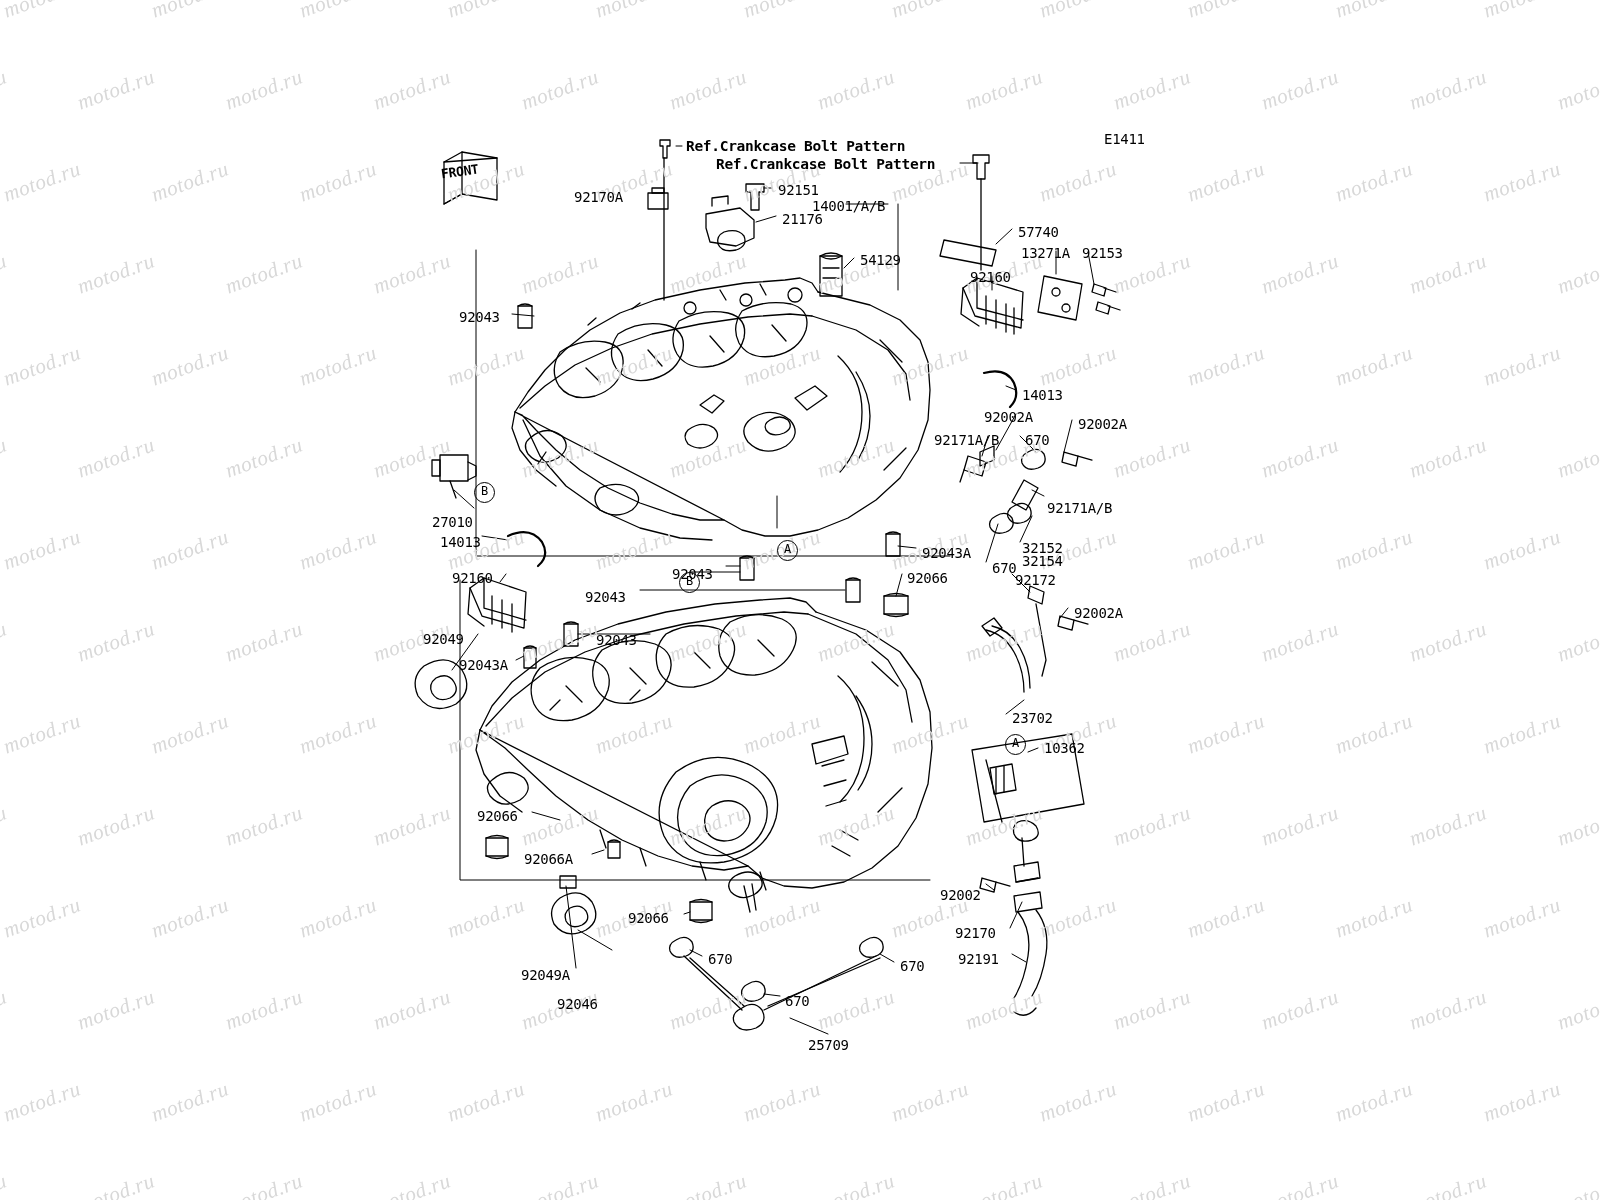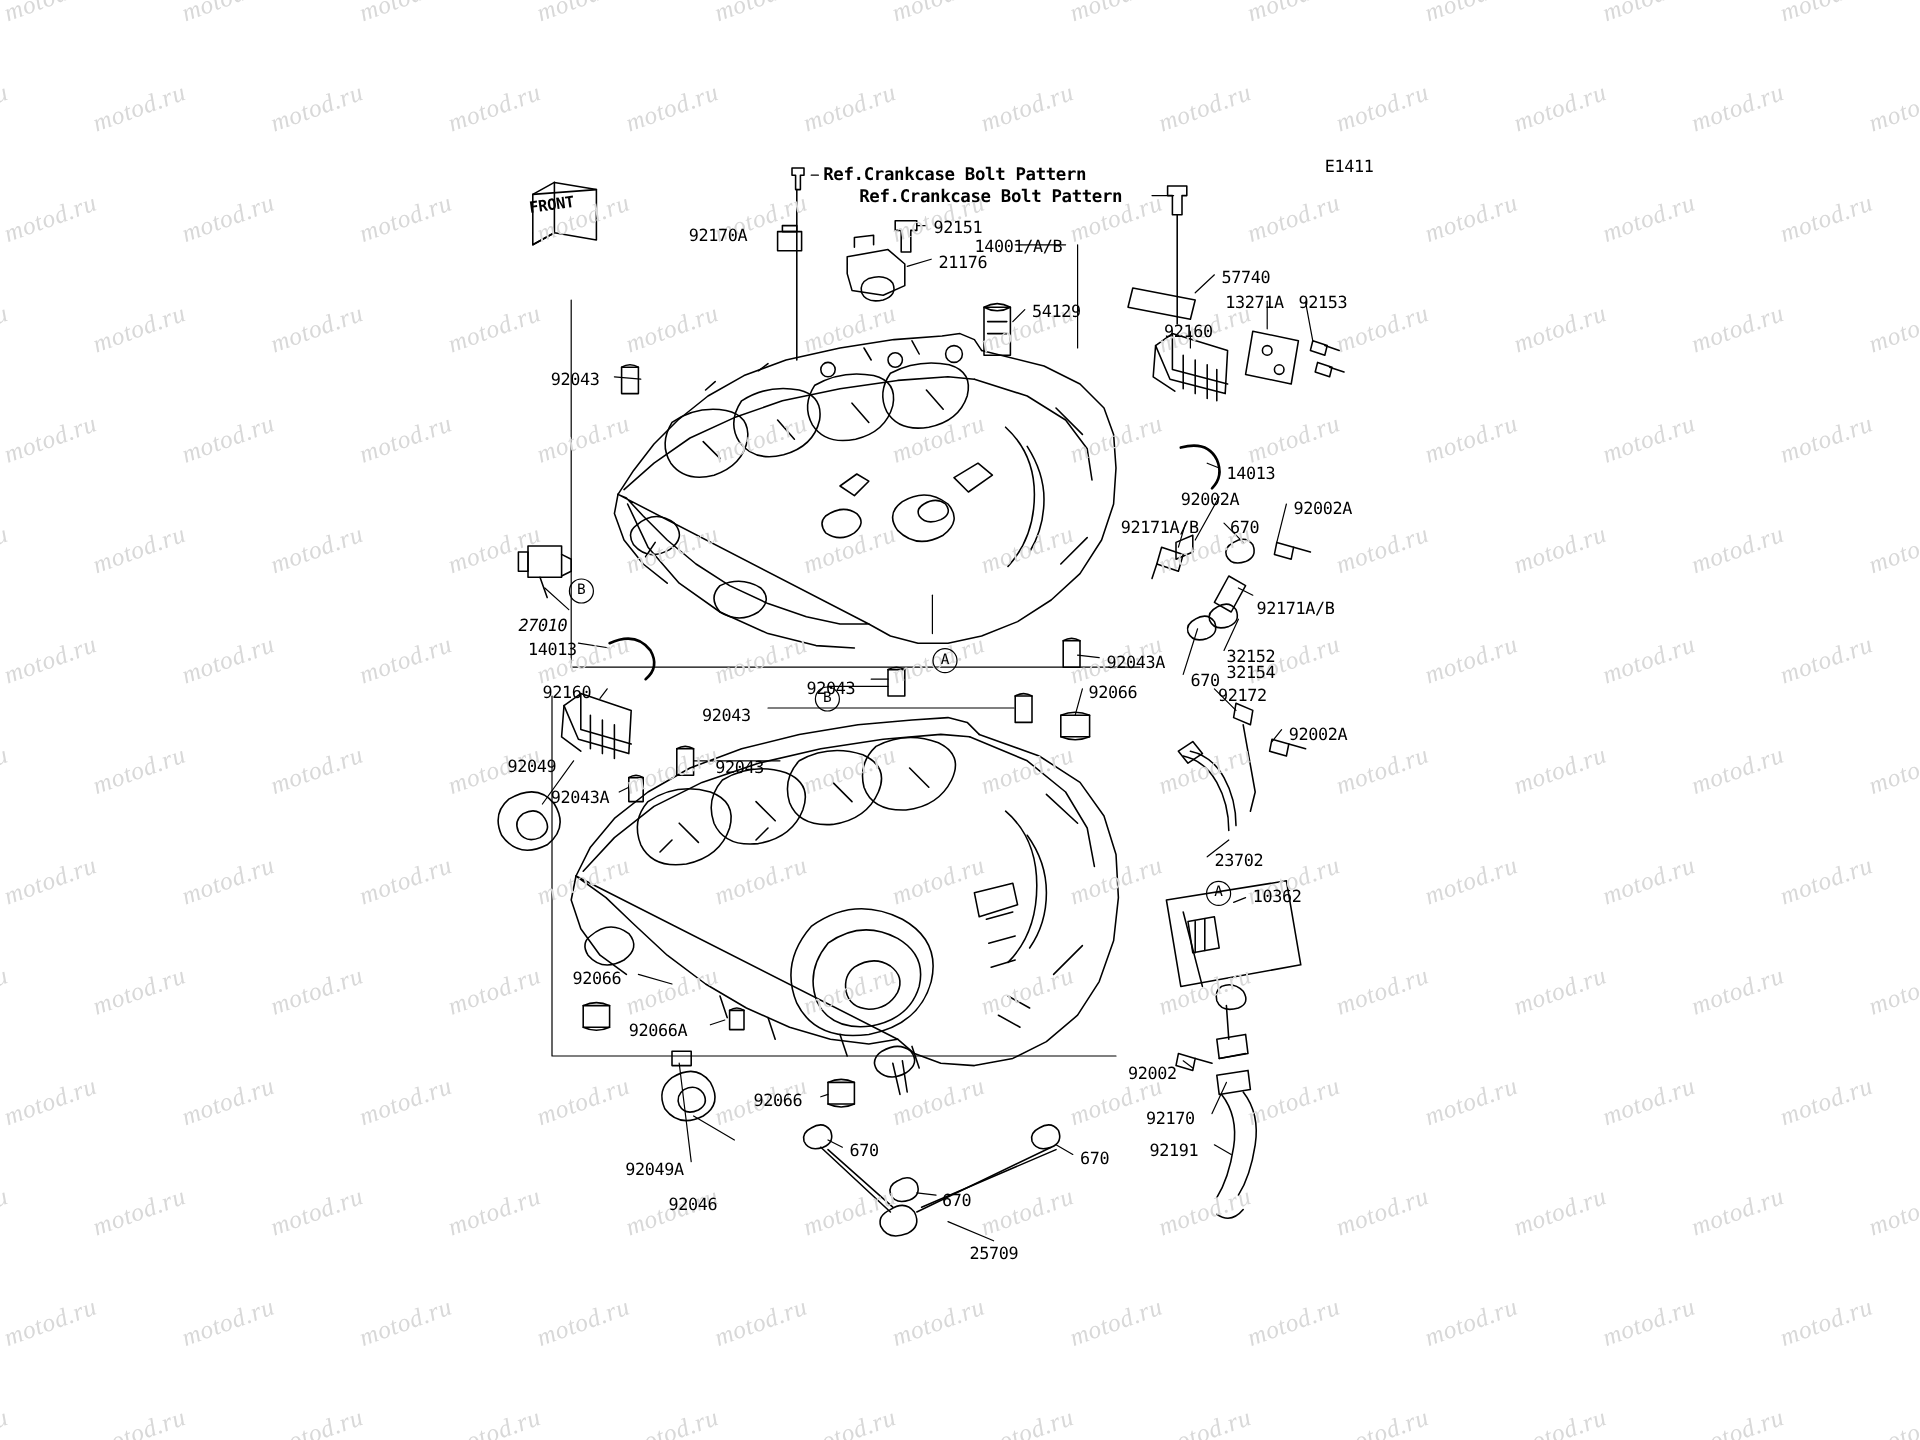--- a/index.html
+++ b/index.html
@@ -537,21 +537,21 @@
       <div class="lbl" style="left: 1021px; top: 245px;">13271A</div>
       <div class="lbl" style="left: 1082px; top: 245px;">92153</div>
       <div class="lbl" style="left: 970px; top: 269px;">92160</div>
       <div class="lbl" style="left: 459px; top: 309px;">92043</div>
       <div class="lbl" style="left: 1022px; top: 387px;">14013</div>
       <div class="lbl" style="left: 984px; top: 409px;">92002A</div>
       <div class="lbl" style="left: 1078px; top: 416px;">92002A</div>
       <div class="lbl" style="left: 934px; top: 432px;">92171A/B</div>
       <div class="lbl" style="left: 1025px; top: 432px;">670</div>
       <div class="lbl" style="left: 1047px; top: 500px;">92171A/B</div>
-      <div class="lbl" style="left: 432px; top: 514px; font-style: italic;">27010</div>
+      <div class="lbl" style="left: 432px; top: 514px;">27010</div>
       <div class="lbl" style="left: 440px; top: 534px;">14013</div>
       <div class="lbl" style="left: 1022px; top: 540px;">32152</div>
       <div class="lbl" style="left: 1022px; top: 553px;">32154</div>
       <div class="lbl" style="left: 922px; top: 545px;">92043A</div>
       <div class="lbl" style="left: 992px; top: 560px;">670</div>
       <div class="lbl" style="left: 1015px; top: 572px;">92172</div>
       <div class="lbl" style="left: 672px; top: 566px;">92043</div>
       <div class="lbl" style="left: 907px; top: 570px;">92066</div>
       <div class="lbl" style="left: 452px; top: 570px;">92160</div>
       <div class="lbl" style="left: 585px; top: 589px;">92043</div>

